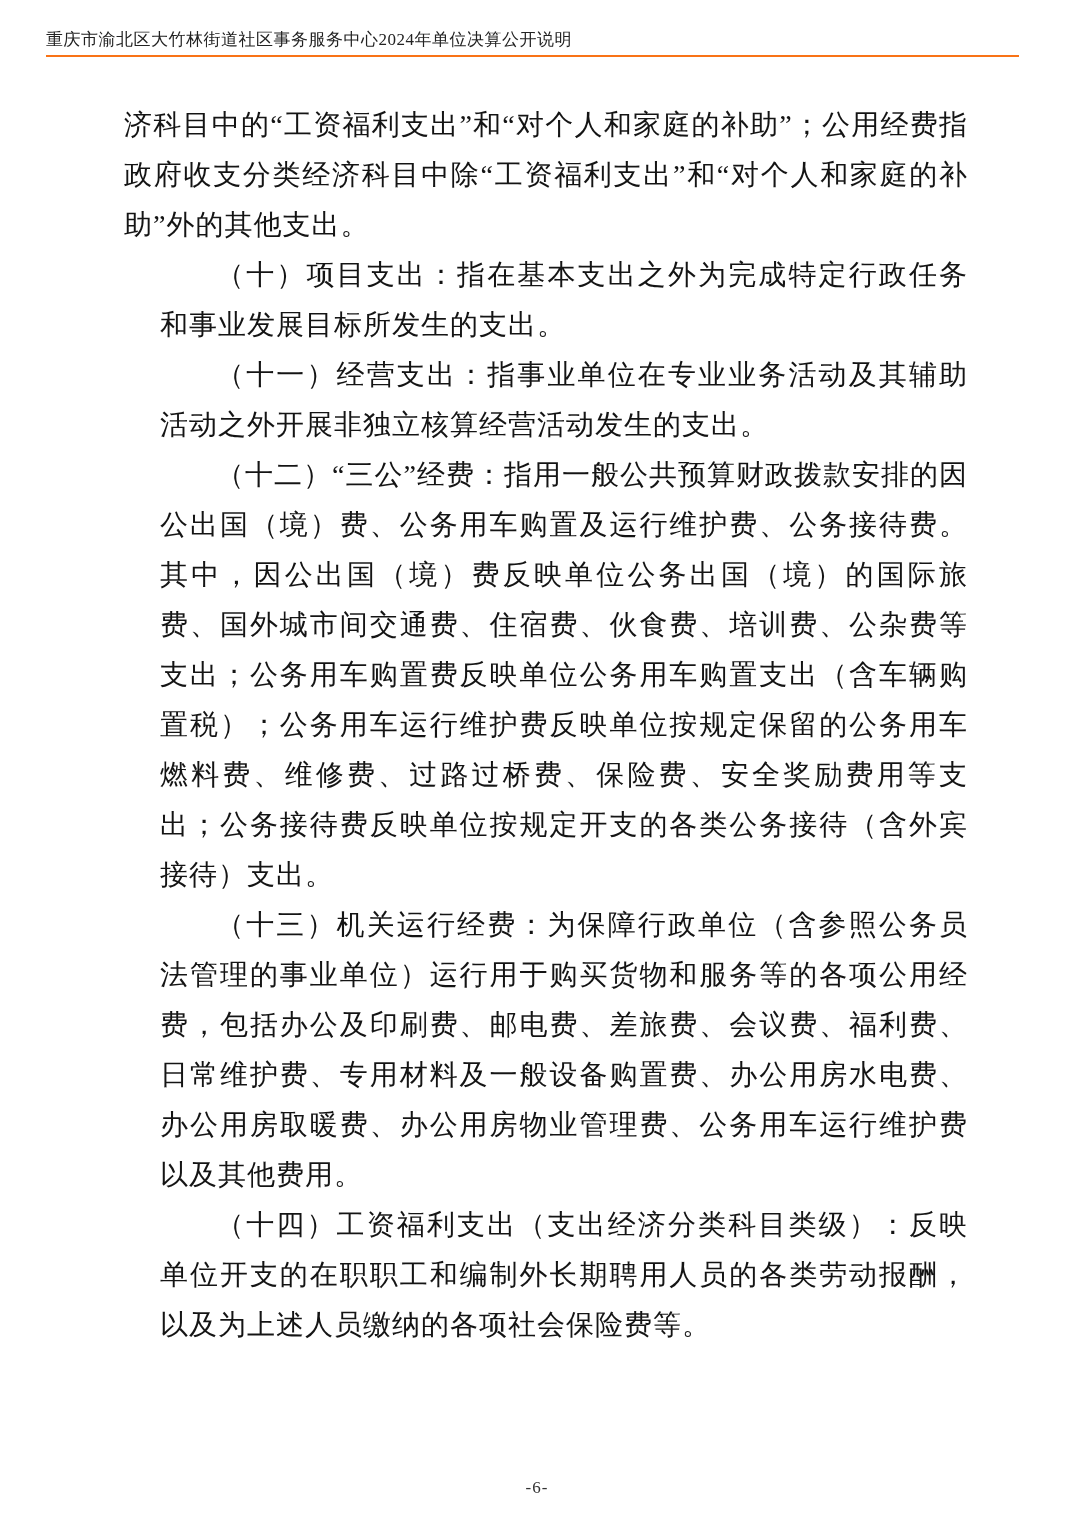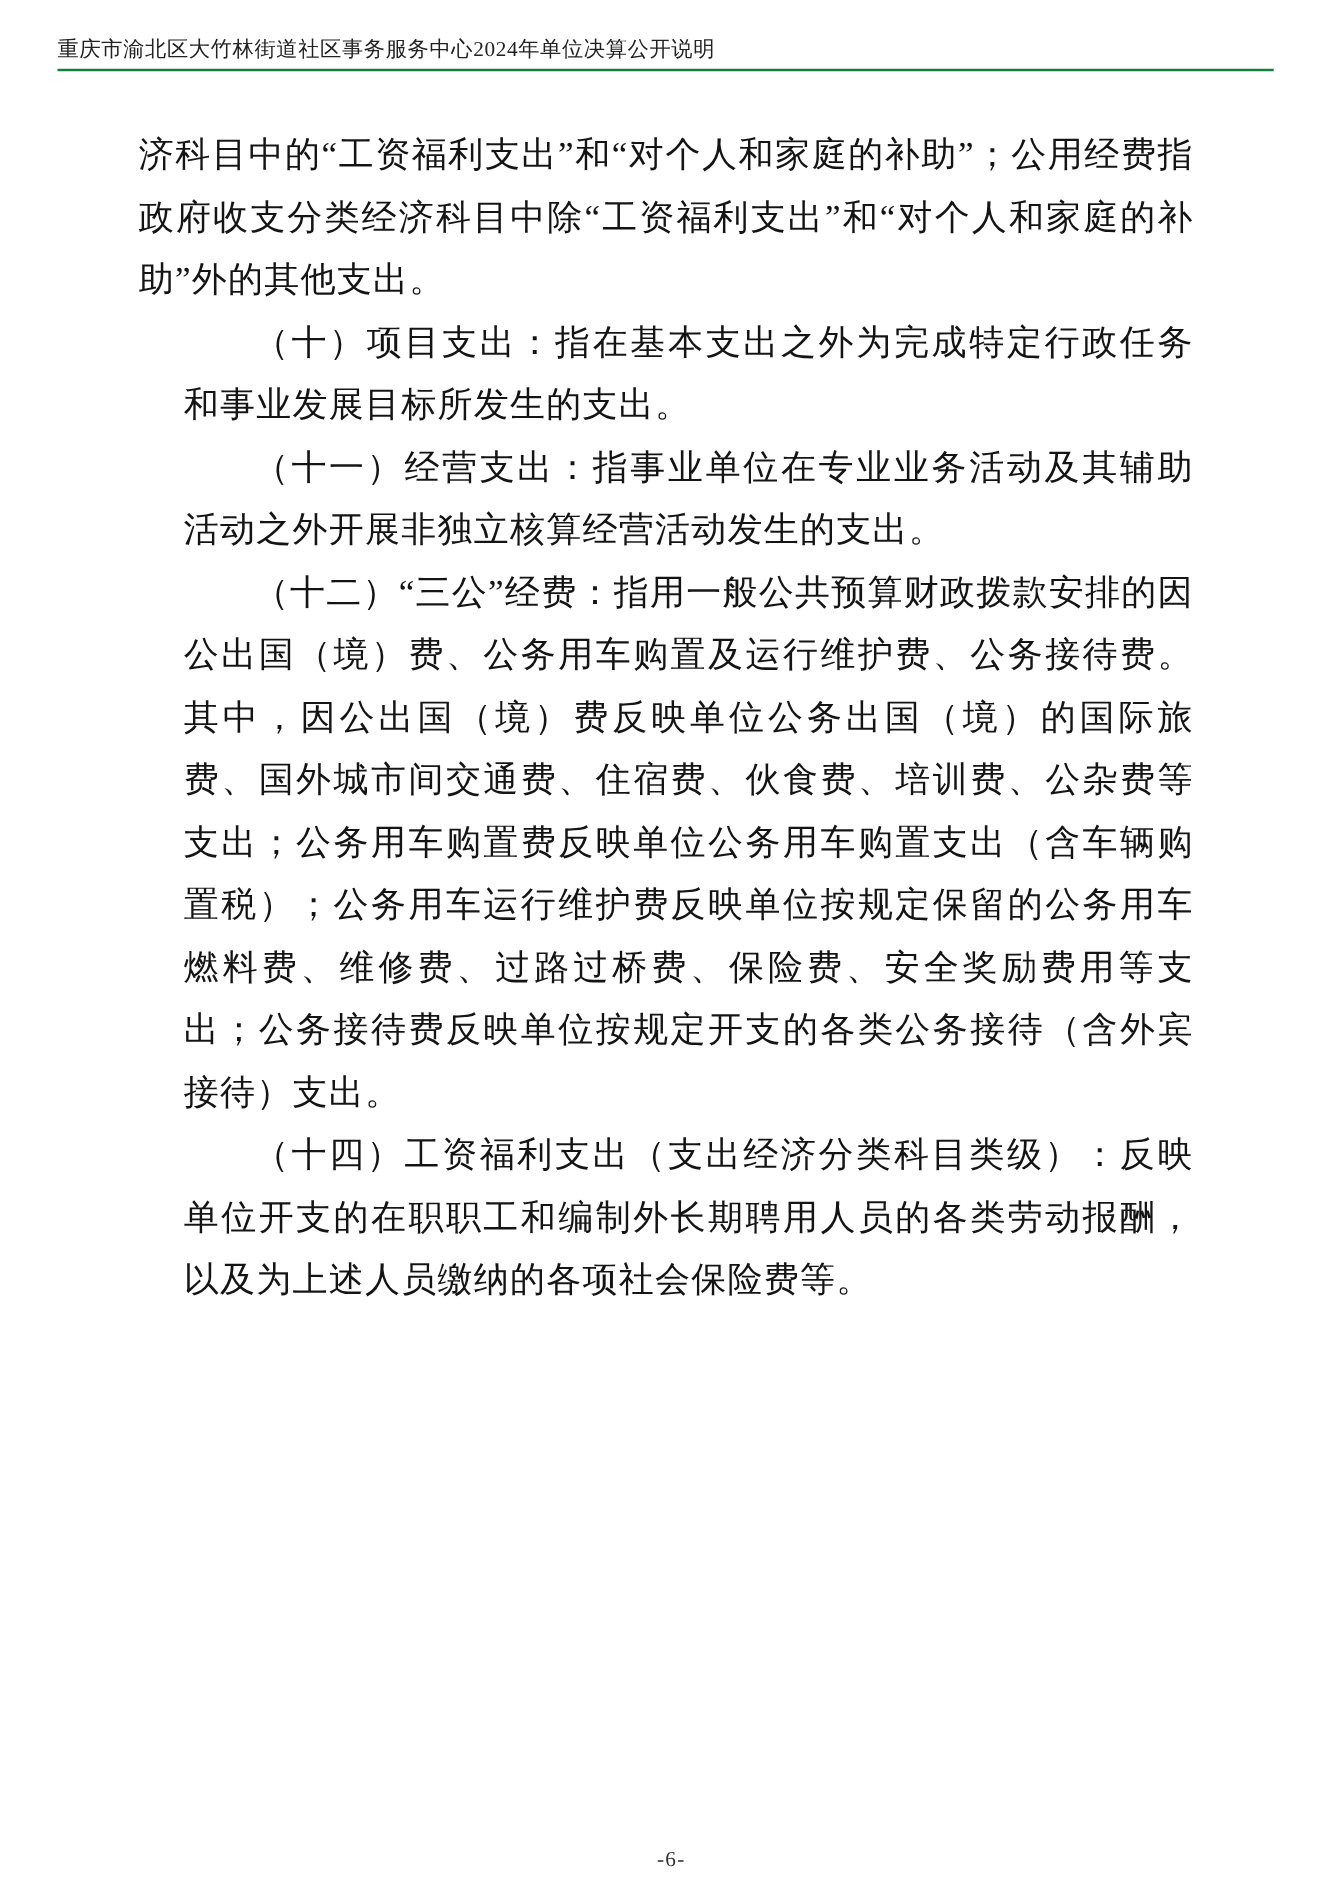--- a/index.html
+++ b/index.html
@@ -17,36 +17,36 @@
     font-family: "Liberation Serif", "DejaVu Serif", serif;
     color: #141414;
   }
 
   
   .page-header {
     position: absolute;
     top: 30px;
     left: 46px;
     width: 973px;
-    border-bottom: 2px solid #15803d;
+    border-bottom: 2px solid #f97316;
     padding-bottom: 5px;
   }
   .page-header .header-title {
     font-size: 17px;
     line-height: 20px;
     color: #222222;
     letter-spacing: 0.5px;
     white-space: nowrap;
   }
 
   
   .doc-body {
     position: absolute;
     top: 100px;
-    left: 111px;
+    left: 124px;
     width: 844px;
   }
   .doc-body p {
     font-size: 28px;
     line-height: 50px;
     text-align: justify;
     text-justify: inter-character;
     color: #141414;
     letter-spacing: 1px;
   }
@@ -76,20 +76,21 @@
 
   <div class="page-header">
     <div class="header-title">重庆市渝北区大竹林街道社区事务服务中心2024年单位决算公开说明</div>
   </div>
 
   <div class="doc-body">
     <p>济科目中的“工资福利支出”和“对个人和家庭的补助”；公用经费指政府收支分类经济科目中除“工资福利支出”和“对个人和家庭的补助”外的其他支出。</p>
     <p class="indent">（十）项目支出：指在基本支出之外为完成特定行政任务和事业发展目标所发生的支出。</p>
     <p class="indent">（十一）经营支出：指事业单位在专业业务活动及其辅助活动之外开展非独立核算经营活动发生的支出。</p>
     <p class="indent">（十二）“三公”经费：指用一般公共预算财政拨款安排的因公出国（境）费、公务用车购置及运行维护费、公务接待费。其中，因公出国（境）费反映单位公务出国（境）的国际旅费、国外城市间交通费、住宿费、伙食费、培训费、公杂费等支出；公务用车购置费反映单位公务用车购置支出（含车辆购置税）；公务用车运行维护费反映单位按规定保留的公务用车燃料费、维修费、过路过桥费、保险费、安全奖励费用等支出；公务接待费反映单位按规定开支的各类公务接待（含外宾接待）支出。</p>
+    <p class="indent">（十三）机关运行经费：为保障行政单位（含参照公务员法管理的事业单位）运行用于购买货物和服务等的各项公用经费，包括办公及印刷费、邮电费、差旅费、会议费、福利费、日常维护费、专用材料及一般设备购置费、办公用房水电费、办公用房取暖费、办公用房物业管理费、公务用车运行维护费以及其他费用。</p>
     <p class="indent">（十四）工资福利支出（支出经济分类科目类级）：反映单位开支的在职职工和编制外长期聘用人员的各类劳动报酬，以及为上述人员缴纳的各项社会保险费等。</p>
   </div>
 
   <div class="page-footer">
     <span class="page-number">-6-</span>
   </div>
 
 </div>
 
 </body></html>

